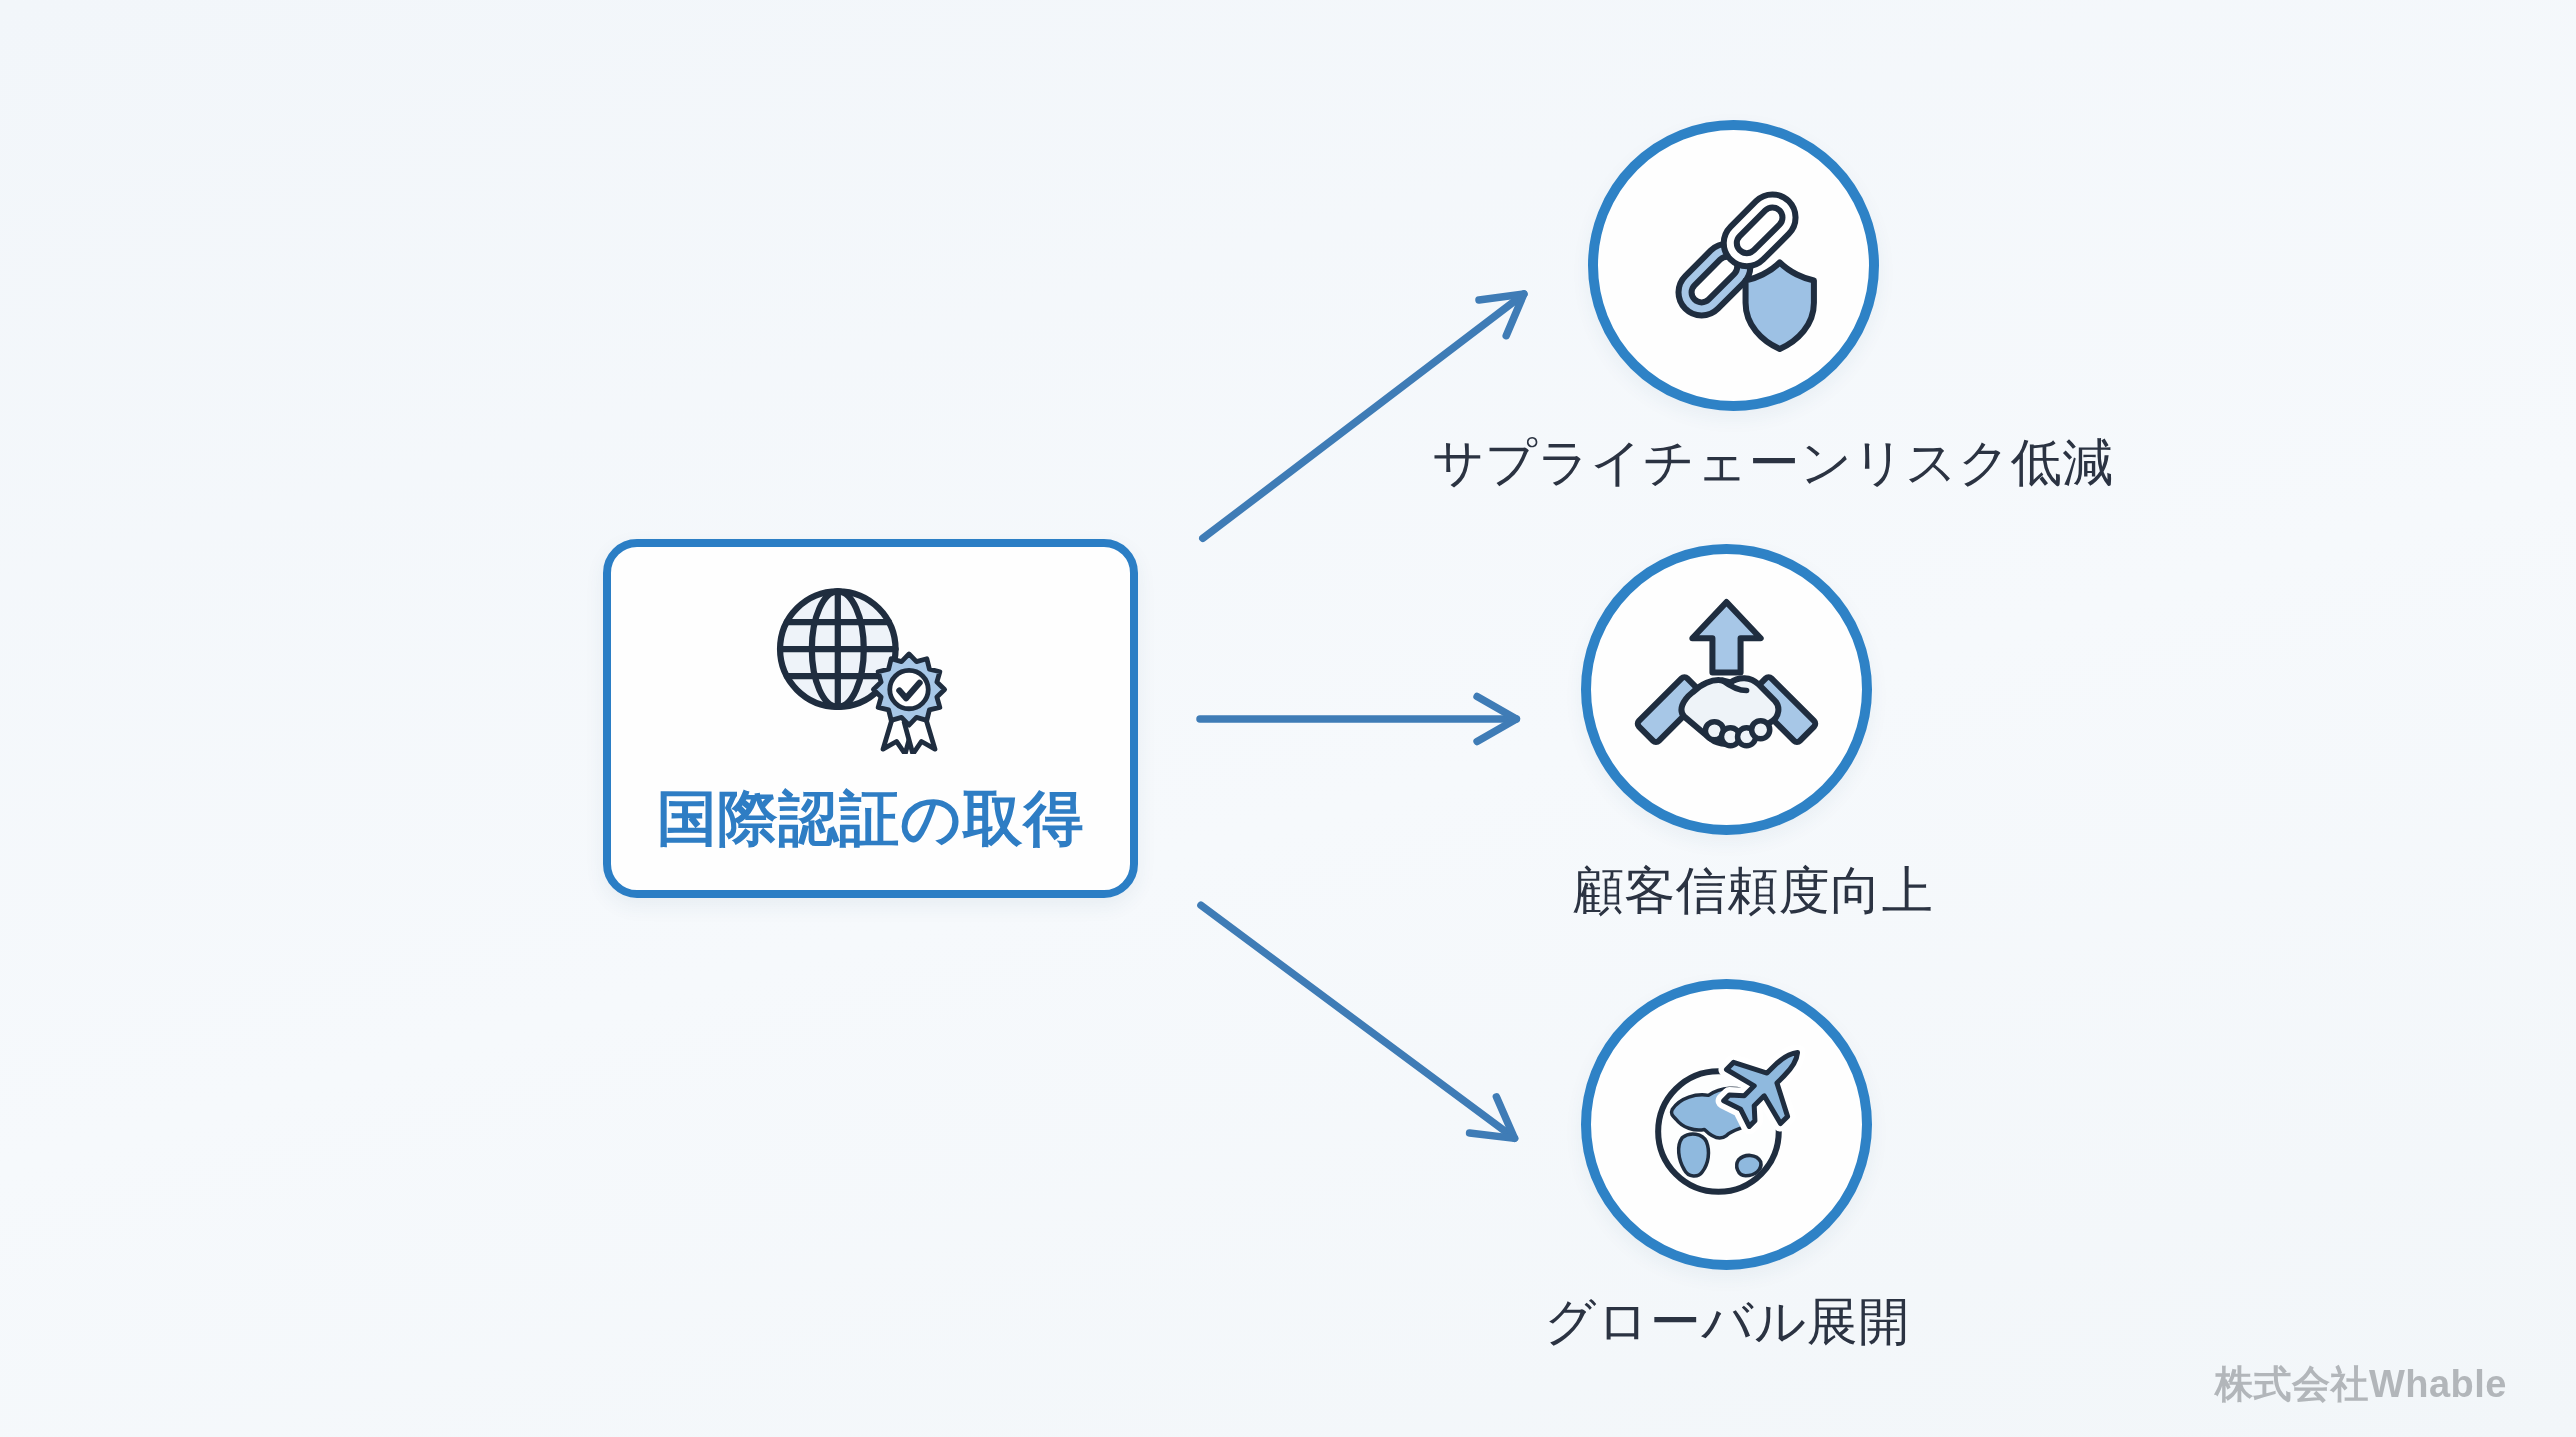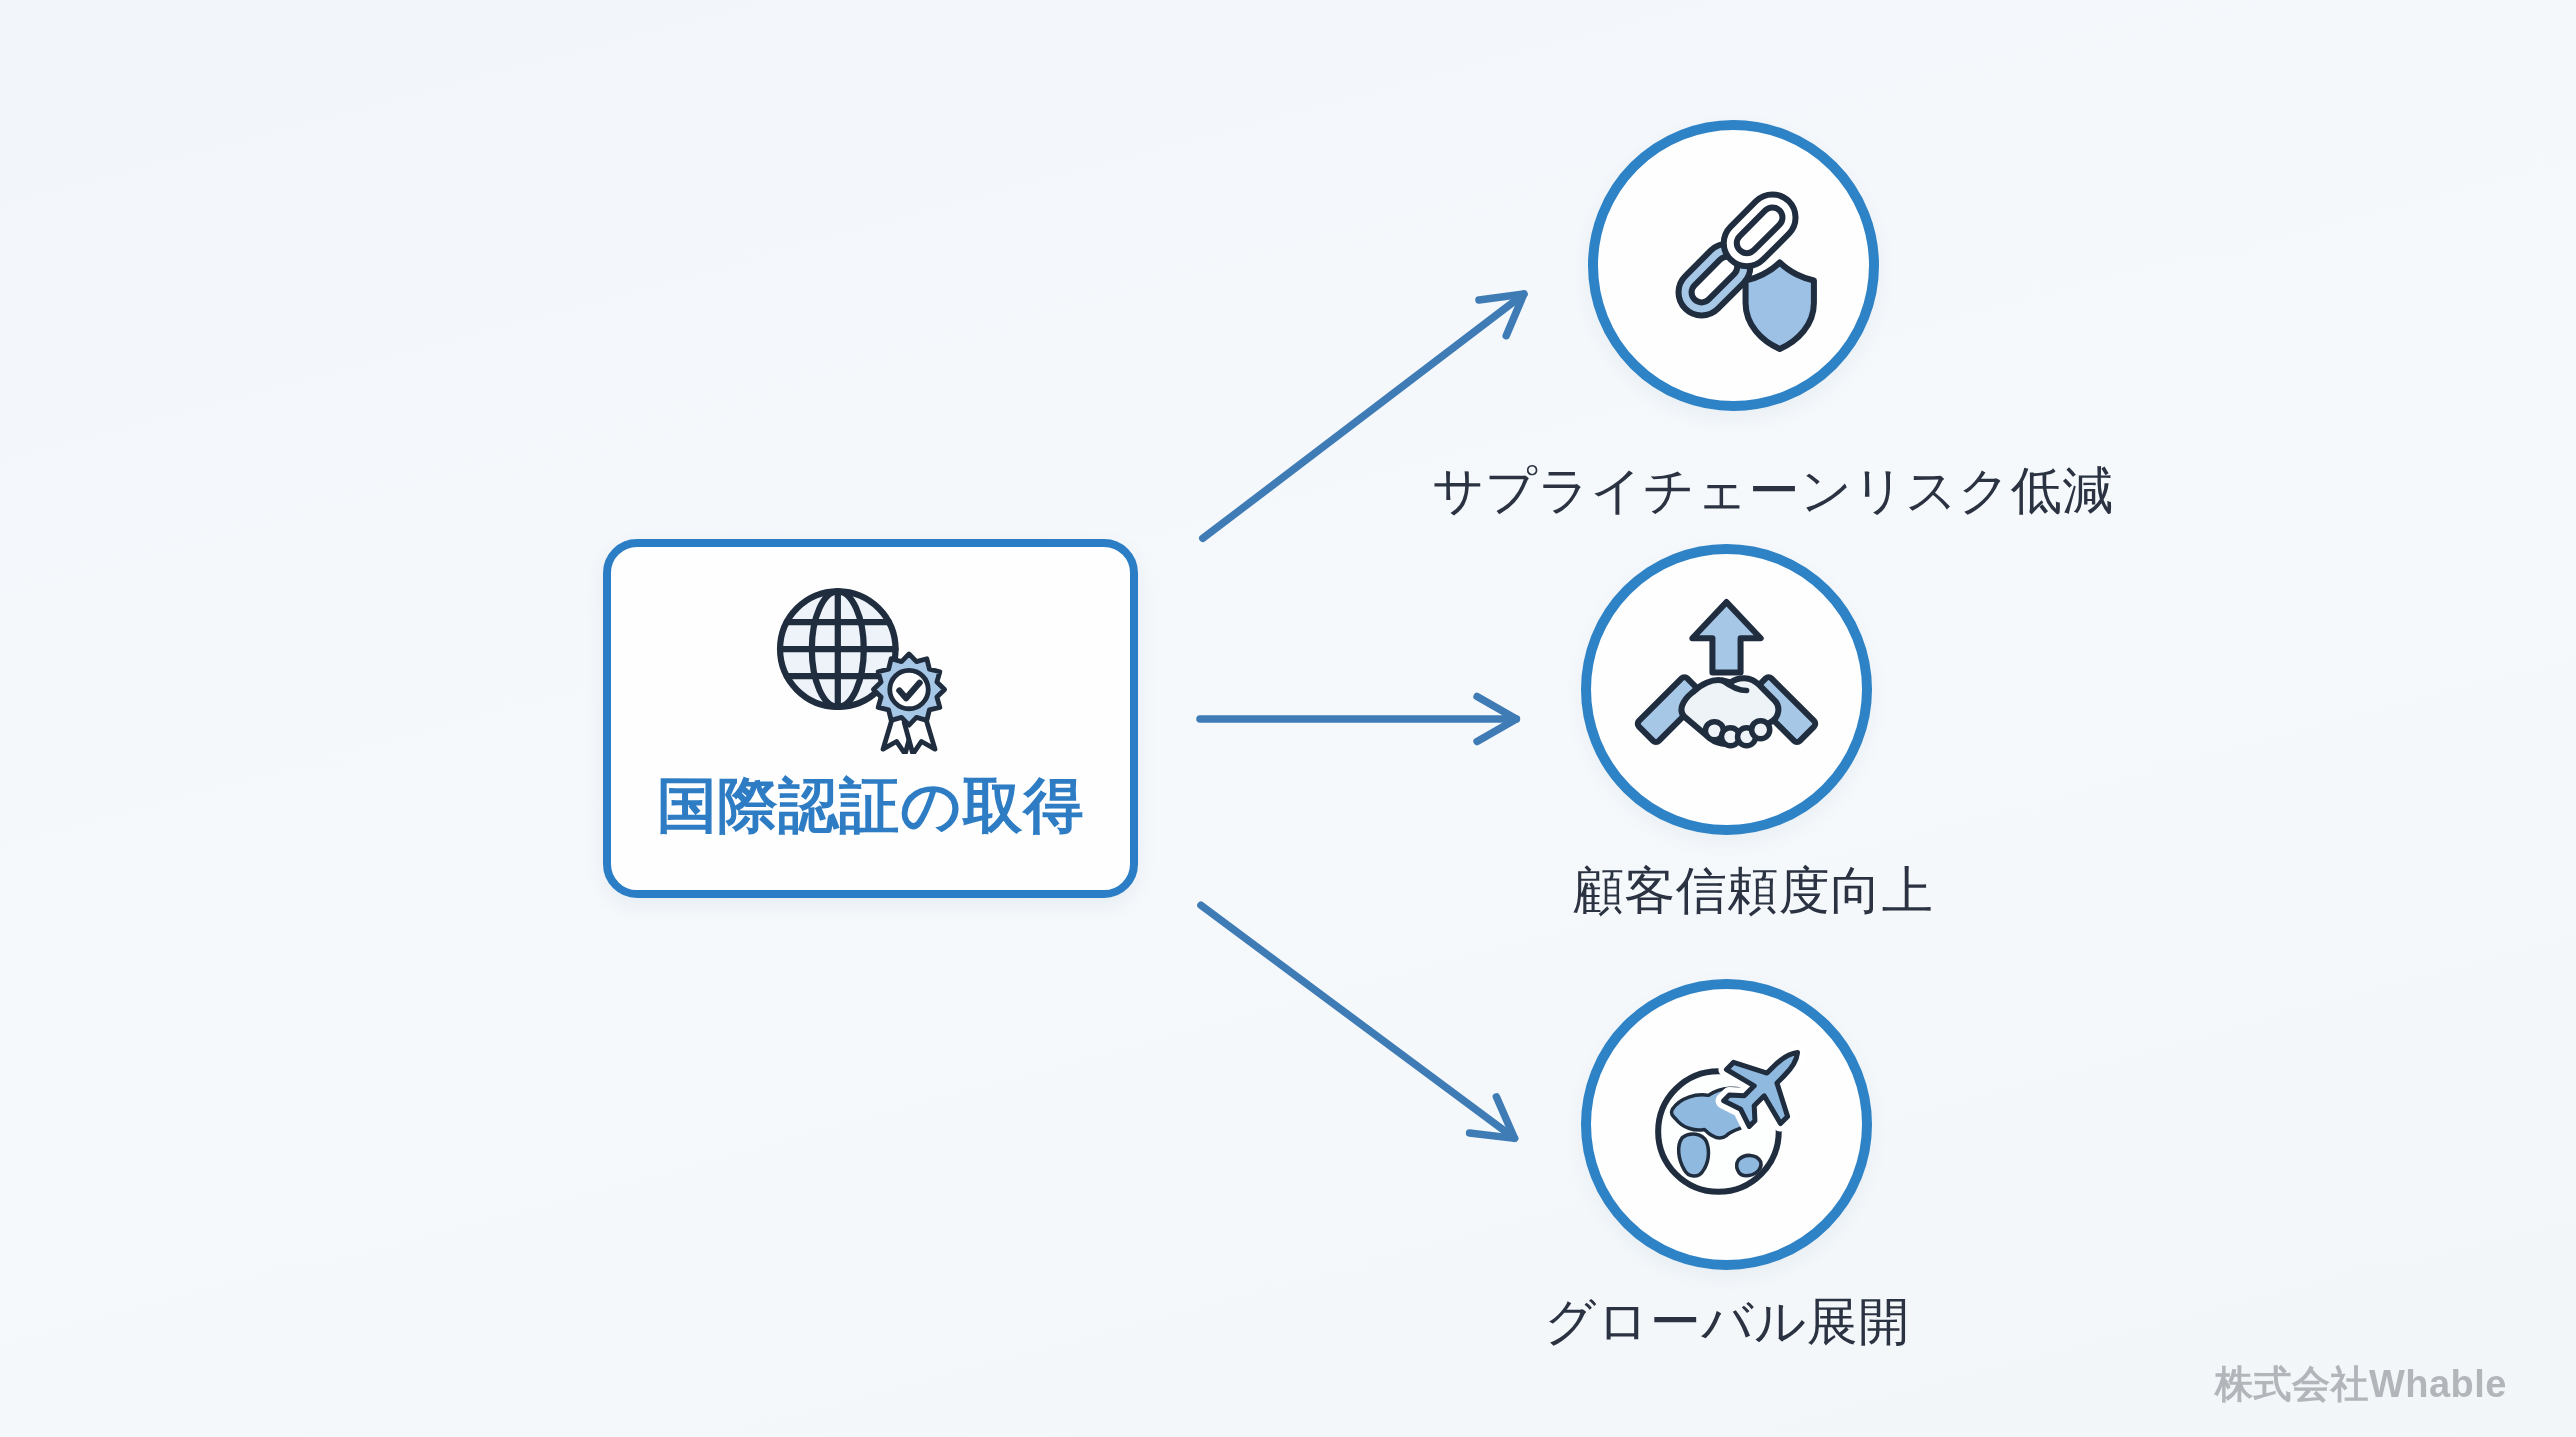--- a/index.html
+++ b/index.html
@@ -12,21 +12,21 @@
     width:2576px;height:1438px;
     background:linear-gradient(165deg,#f2f6fa 0%,#f6f9fc 55%,#f2f6f9 100%);
     overflow:hidden;
   }
   
   .center-node{
     position:absolute;left:603px;top:539px;width:535px;height:359px;
     background:#fefefe;border:8.4px solid #2b7ec5;border-radius:34px;
     box-sizing:border-box;
     box-shadow:0 7.5px 20.6px rgba(40,80,120,0.07);
-    display:flex;flex-direction:column;align-items:center;justify-content:flex-start;
+    display:flex;flex-direction:column;align-items:center;justify-content:flex-start;gap:13px;
   }
   .center-node .icon-wrap{margin-top:37px;height:161px;display:flex;align-items:center;justify-content:center;}
   .center-title{
     margin-top:20.6px;
     font-size:60px;font-weight:700;color:#2e7dc4;letter-spacing:0.9px;white-space:nowrap;
   }
   
   .circle-node{
     position:absolute;width:271px;height:271px;border-radius:50%;
     background:#fefefe;border:10.3px solid #2e82c6;box-sizing:content-box;
@@ -34,21 +34,21 @@
     display:flex;align-items:center;justify-content:center;
   }
   #node-supply{left:1588px;top:120px;}
   #node-trust{left:1581px;top:544px;}
   #node-global{left:1581px;top:979px;}
   
   .node-label{
     position:absolute;transform:translateX(-50%);
     font-size:51px;font-weight:500;color:#2b3342;white-space:nowrap;letter-spacing:0.5px;
   }
-  #label-supply{left:1773px;top:429px;margin-top:28px;}
+  #label-supply{left:1773px;top:429px;}
   #label-trust{left:1729px;top:857px;margin-left:24px;}
   #label-global{left:1727px;top:1288px;text-align:right;}
   
   #arrows{position:absolute;left:0;top:0;width:2576px;height:1438px;}
   
   .watermark{
     position:absolute;right:69px;top:1359px;
     font-size:38px;font-weight:700;color:#b2b6ba;letter-spacing:0.5px;
   }
 </style>

